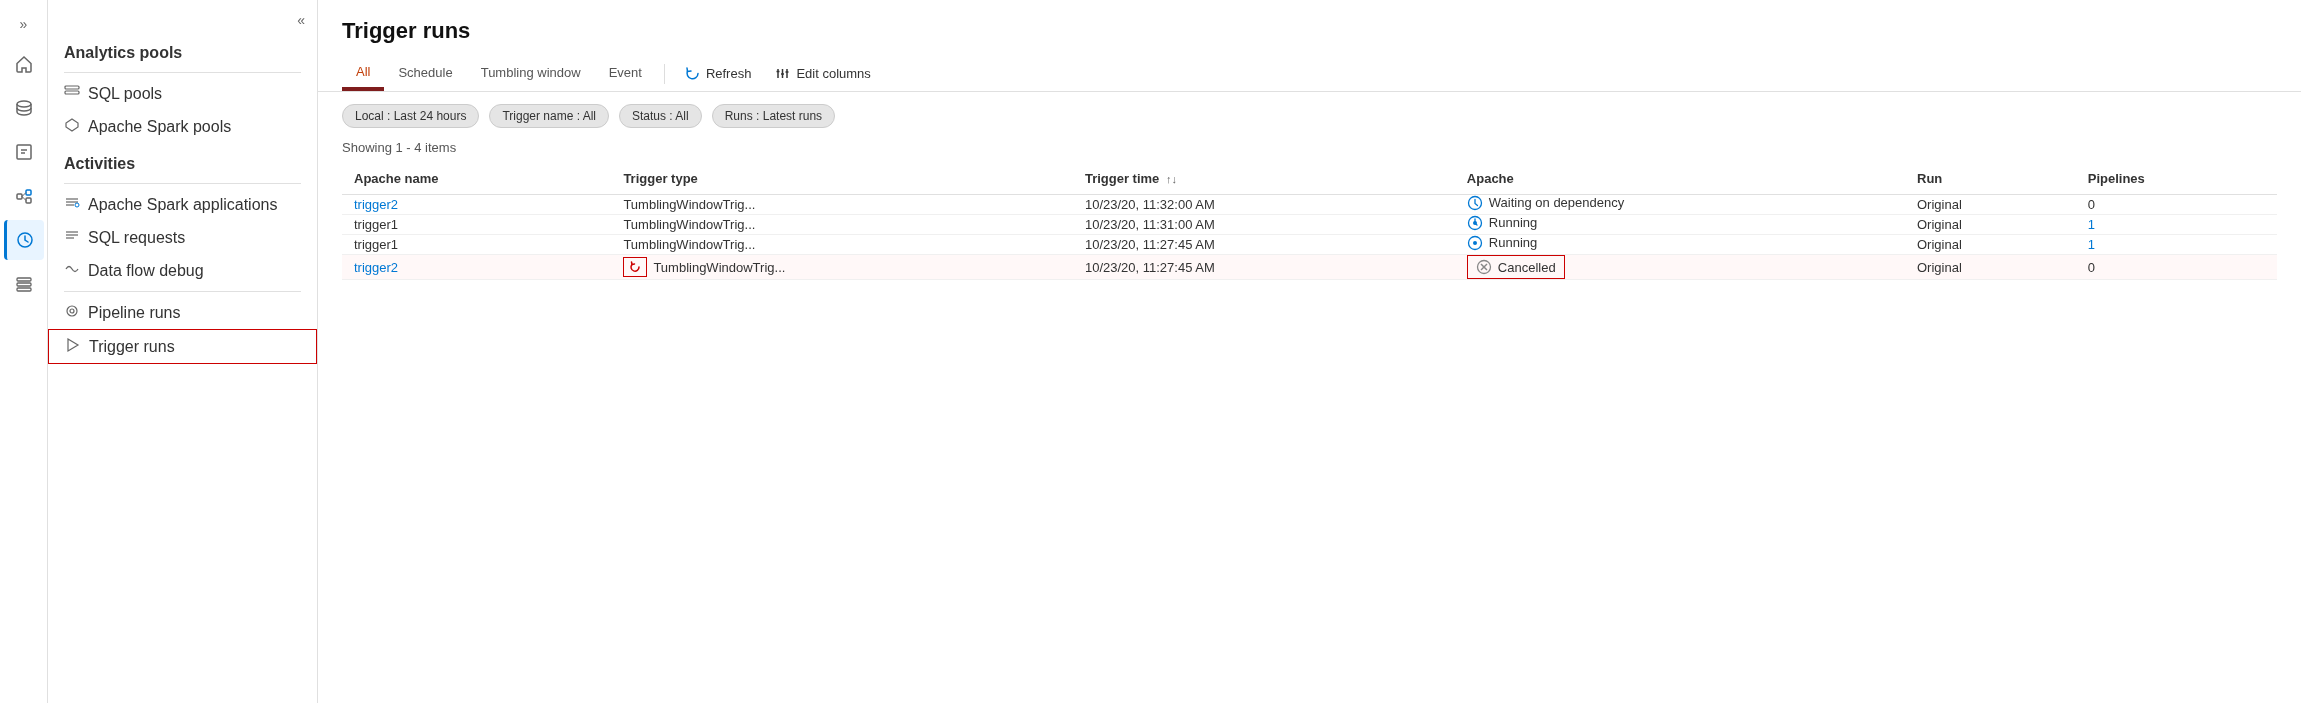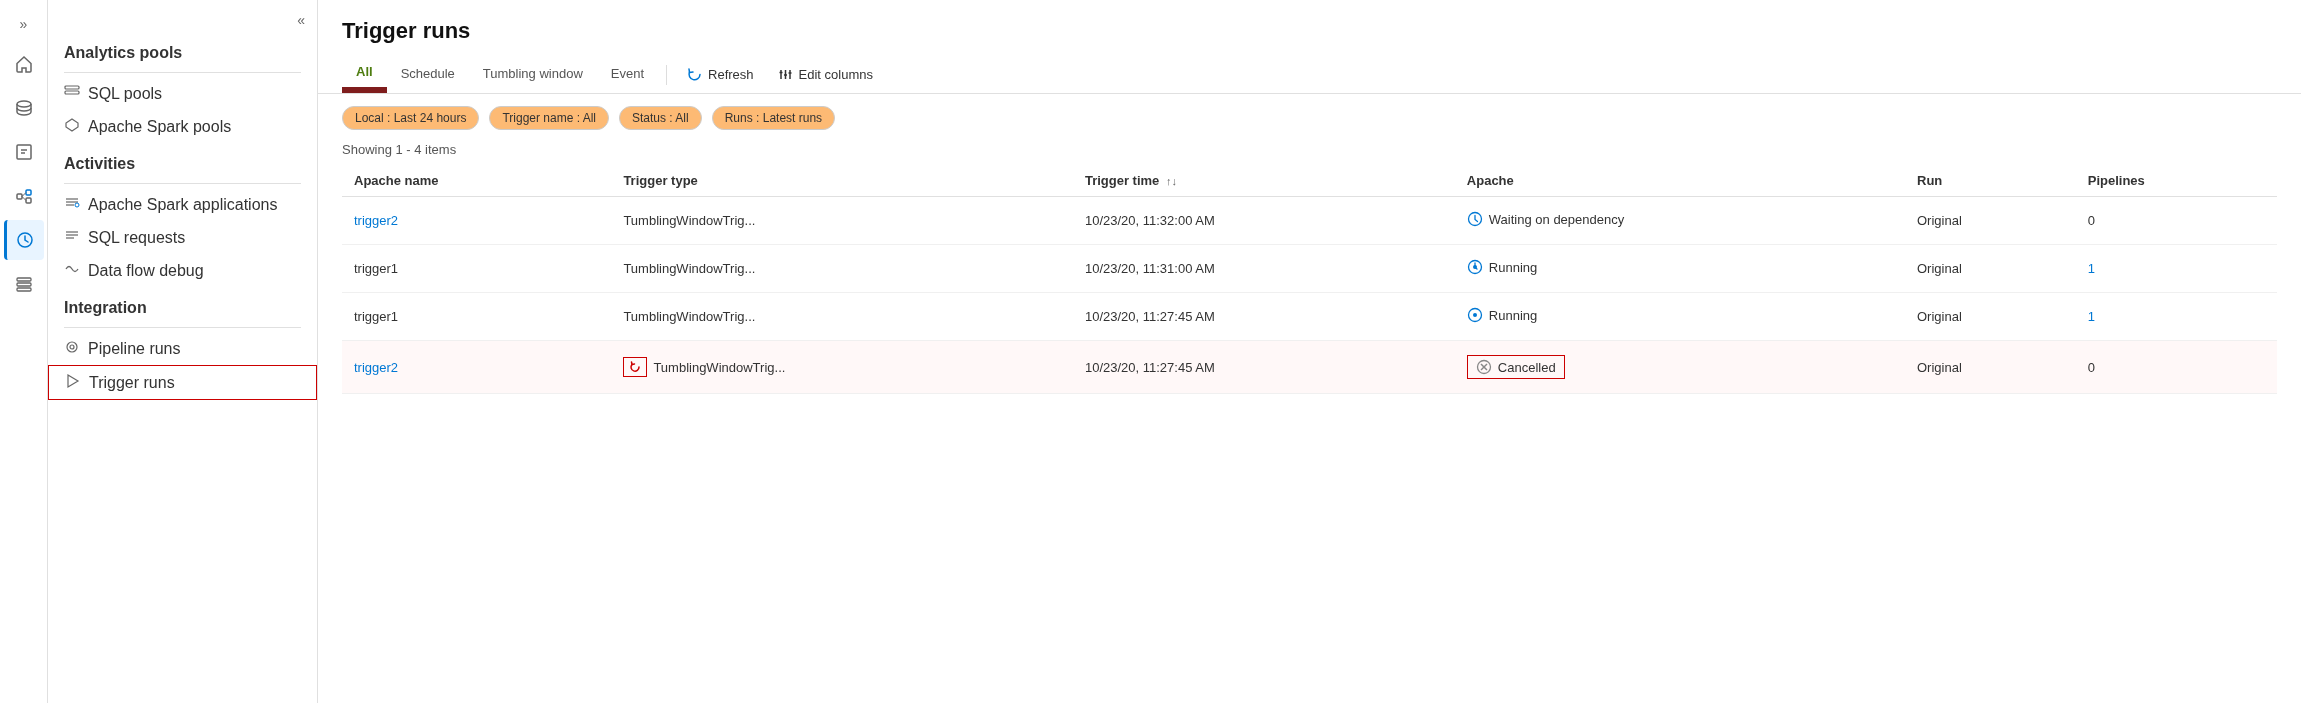--- a/index.html
+++ b/index.html
@@ -102,44 +102,44 @@
     }
     .tab {
       padding: 8px 14px;
       cursor: pointer;
       font-size: 13px;
       color: #555;
       border-bottom: 2px solid transparent;
       white-space: nowrap;
     }
     .tab.active {
-      color: #4d7c0f;
-      border-bottom: 6px solid #7f1d1d;
-      font-weight: 700;
+      color: #c2410c;
+      border-bottom: 4px solid #7f1d1d;
+      font-weight: 400;
     }
     .tab-separator { width: 1px; height: 20px; background: #ddd; margin: 0 8px; }
     .toolbar-btn {
       display: flex; align-items: flex-end; gap: 6px;
       padding: 6px 12px; cursor: pointer; color: #333; font-size: 13px;
       border: none; background: none;
     }
 
     .filter-bar {
       display: flex;
       gap: 10px;
       padding: 12px 24px;
       align-items: center;
     }
     .filter-chip {
       border: 1px solid #ccc;
       border-radius: 14px;
       padding: 4px 12px;
       font-size: 12px;
       cursor: pointer;
-      background: #fdba74;
+      background: #e5e5e5;
       white-space: nowrap;
     }
 
     .showing-text {
       padding: 0 24px 8px 24px;
       font-size: 13px;
       color: #555;
     }
 
     
@@ -159,30 +159,30 @@
       font-size: 13px;
       color: #333;
       border-bottom: 1px solid #e0e0e0;
       white-space: nowrap;
     }
     tbody tr {
       border-bottom: 1px solid #f0f0f0;
     }
     tbody tr.highlighted { background: #fff8f8; }
     tbody td {
-      padding: 14px 12px;
+      padding: 0 12px;
       font-size: 13px;
       color: #333;
       white-space: nowrap;
     }
     .link-text { color: #0078d4; cursor: pointer; }
 
     .status-badge {
       display: inline-flex;
-      align-items: center;
+      align-items: flex-start;
       gap: 6px;
     }
 
     .sort-icon { font-size: 11px; color: #666; margin-left: 3px; }
   </style>
 </head>
 <body>
 
 <div class="icon-bar">
   <div class="collapse-btn">»</div>
@@ -284,21 +284,20 @@
       <span class="sidebar-icon">
         <svg width="16" height="16" viewBox="0 0 16 16">
             <path d="M2 8 Q5 3 8 8 Q11 13 14 8" stroke="#666" stroke-width="1.3" fill="none"></path>
           </svg>
       </span>
       <span>Data flow debug</span>
     </div>
   </div>
 
   <div>
-    <div class="sidebar-section-title">Integration</div>
     <div class="sidebar-divider"></div>
     <div class="sidebar-item">
       <span class="sidebar-icon">
         <svg width="16" height="16" viewBox="0 0 16 16">
             <circle cx="8" cy="8" r="5" stroke="#666" stroke-width="1.2" fill="none"></circle>
             <circle cx="8" cy="8" r="2" stroke="#666" stroke-width="1.2" fill="none"></circle>
           </svg>
       </span>
       <span>Pipeline runs</span>
     </div>

